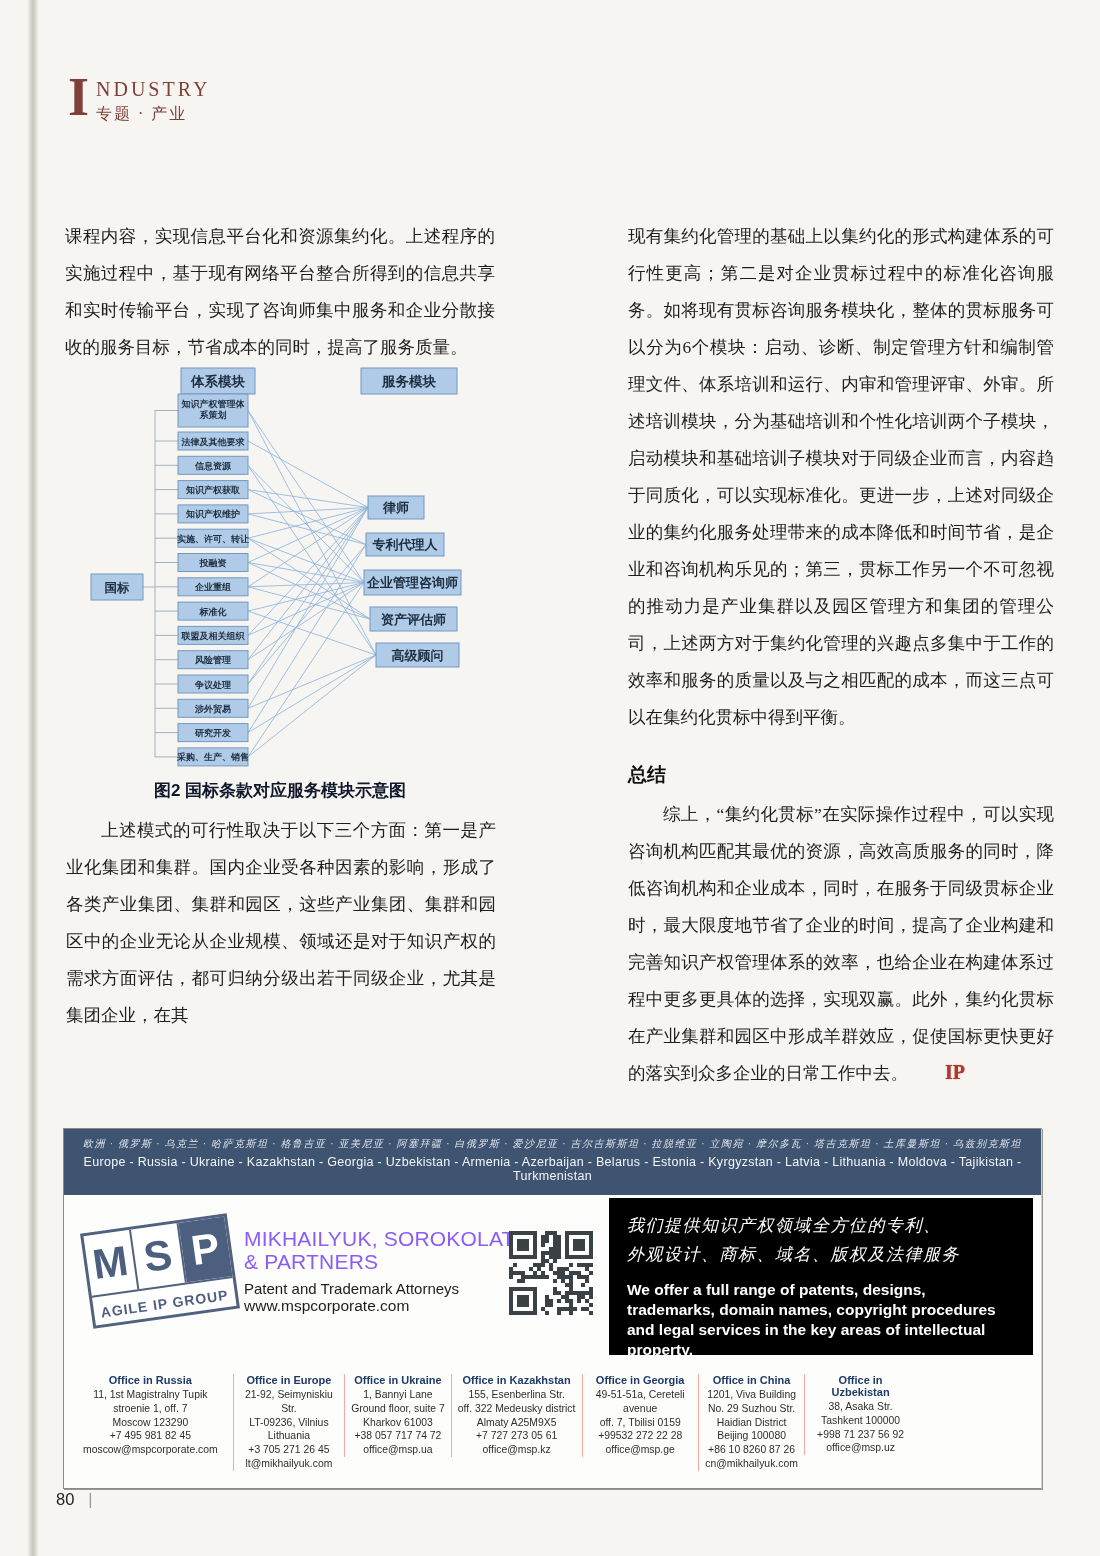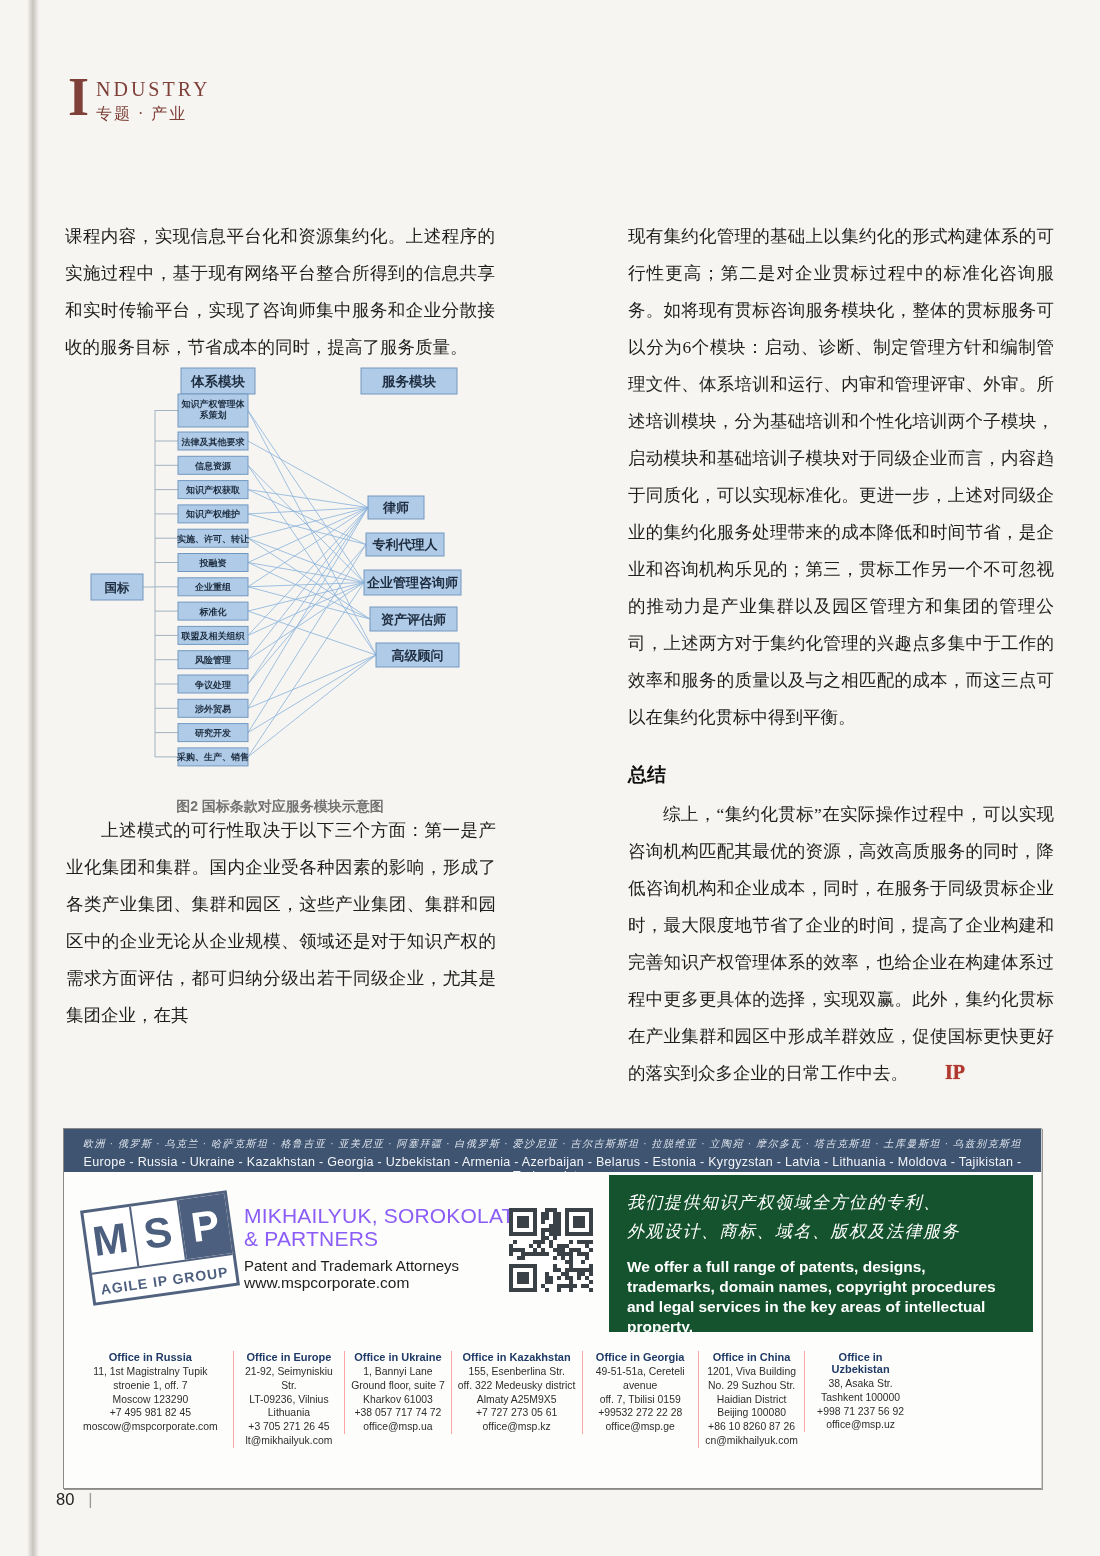--- a/index.html
+++ b/index.html
@@ -20,45 +20,45 @@
   .col-right{position:absolute;left:628px;top:218px;width:426px;}
   .left-p2{position:absolute;left:66px;top:812px;width:430px;}
   .summary-h{margin:26px 0 0 0;font-size:19px;font-family:"Liberation Sans","DejaVu Sans",sans-serif;
         font-weight:bold;color:#111;}
   .summary-p{margin-top:8px;}
   .ip-mark{display:inline-block;color:#b0372e;font-weight:bold;font-size:20px;line-height:20px;
         font-family:"Liberation Serif",serif;text-shadow:0 0 1px #b0372e;margin-left:2px;}
   
   .figure{position:absolute;left:65px;top:366px;width:430px;}
   .figure svg{display:block;margin-left:18px;}
-  .fig-caption{margin-top:24px;text-align:center;font-size:14px;font-weight:bold;color:#737373;
+  .fig-caption{margin-top:5px;text-align:center;font-size:17px;font-weight:bold;color:#0f172a;
         font-family:"Liberation Sans","DejaVu Sans",sans-serif;}
   
   .ad{position:absolute;left:63px;top:1128px;width:977px;height:359px;background:#fdfdfc;
       border:1px solid #8a8a86;border-right-color:#55555248;box-shadow:1px 1px 0 #9a9892;
       font-family:"Liberation Sans","DejaVu Sans",sans-serif;}
-  .ad-banner{height:43px;background:#3f5470;color:#eef1f6;text-align:center;overflow:hidden;}
+  .ad-banner{height:66px;background:#3f5470;color:#eef1f6;text-align:center;overflow:hidden;}
   .ad-banner .zh{font-size:10px;letter-spacing:1.5px;margin-top:8px;font-family:"Liberation Serif",serif;font-style:italic;color:#dfe5ee;}
   .ad-banner .en{font-size:12.5px;margin-top:4px;letter-spacing:.3px;color:#f4f6fa;}
   .ad-main{position:relative;height:173px;}
   
   .msp-logo{position:absolute;left:22px;top:28px;width:148px;height:96px;transform:rotate(-8deg);
         background:#fff;border:3px solid #51627f;box-sizing:border-box;}
   .msp-row{display:flex;height:60px;}
   .msp-cell{flex:1;display:flex;align-items:center;justify-content:center;
         font-size:42px;font-weight:bold;color:#4c5f7e;border-right:2px solid #51627f;}
   .msp-cell:last-child{border-right:none;background:#4c5f7e;color:#fff;}
   .msp-tag{height:32px;border-top:2px solid #51627f;display:flex;align-items:center;justify-content:center;
         font-size:14px;letter-spacing:1px;color:#4c5f7e;font-weight:bold;}
   .ad-title{position:absolute;left:180px;top:32px;width:272px;}
   .ad-co-name{font-size:21px;line-height:23px;font-weight:normal;color:#8b5cf6;letter-spacing:.2px;}
   .ad-co-sub{font-size:15px;margin-top:7px;color:#1d1d1d;}
   .ad-co-url{font-size:15.5px;color:#1d1d1d;font-weight:500;}
   .qr{position:absolute;left:445px;top:36px;width:84px;height:84px;}
-  .ad-pitch{position:absolute;right:8px;top:3px;width:424px;height:157px;background:#14532d;
+  .ad-pitch{position:absolute;right:8px;top:3px;width:424px;height:157px;background:#000000;
         box-sizing:border-box;padding:13px 18px;color:#fff;}
   .pitch-zh{font-family:"Liberation Serif",serif;font-style:italic;font-size:17px;
         letter-spacing:1.5px;line-height:29px;}
   .pitch-en{margin-top:11px;font-size:15.5px;font-weight:bold;line-height:20px;}
   
   .ad-offices{display:flex;align-items:flex-start;padding:6px 4px 0 4px;}
   .office{box-sizing:border-box;padding:0 4px;text-align:center;}
   .office + .office{border-left:1px solid #fca5a5;}
   .office-h{font-size:11px;font-weight:bold;color:#1f3a66;margin-bottom:2px;}
   .office-l{font-size:10.4px;line-height:13.8px;color:#2d2d2c;}

